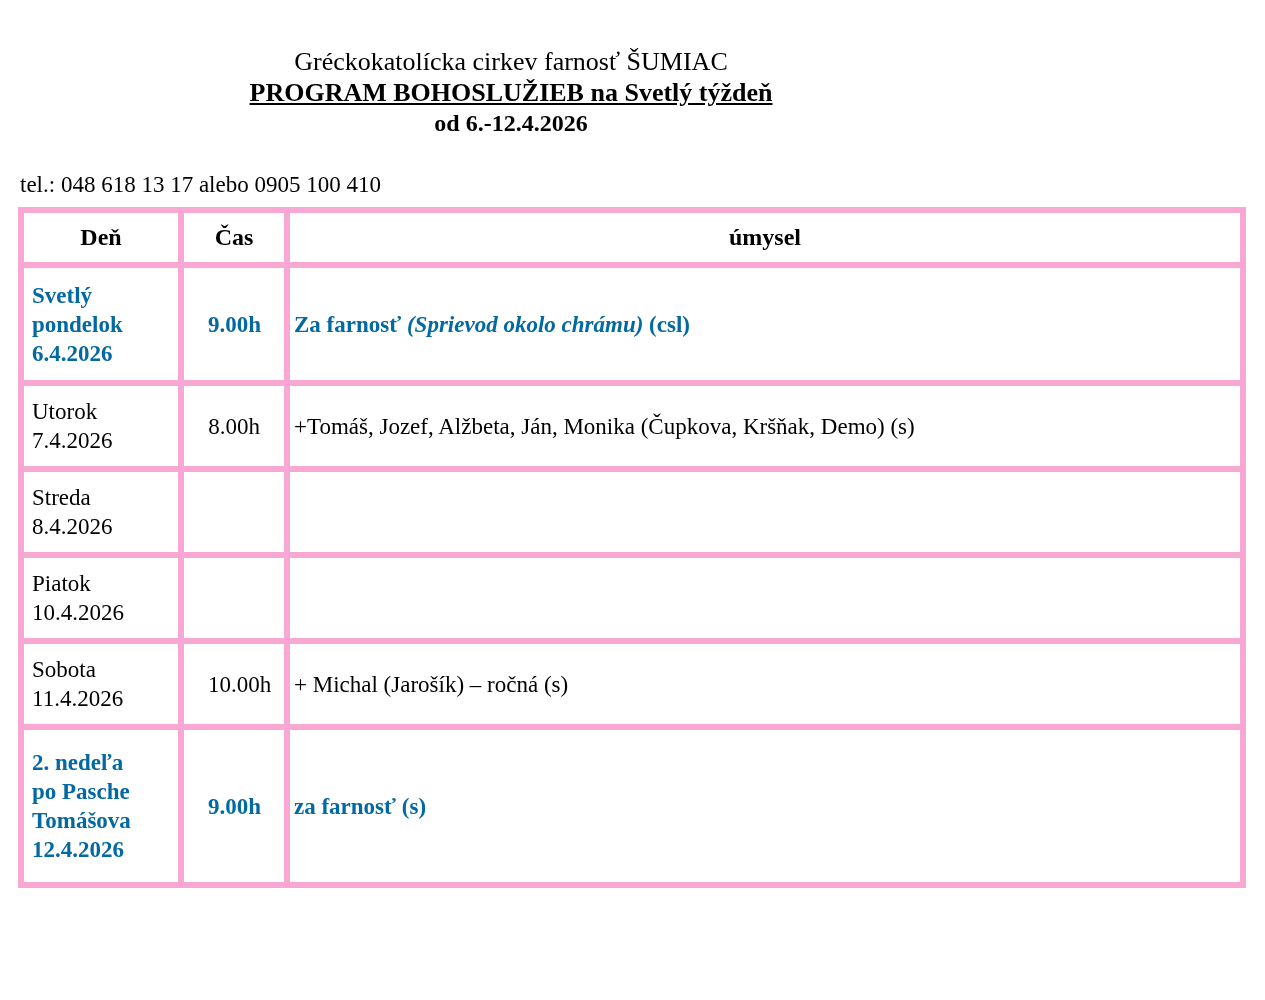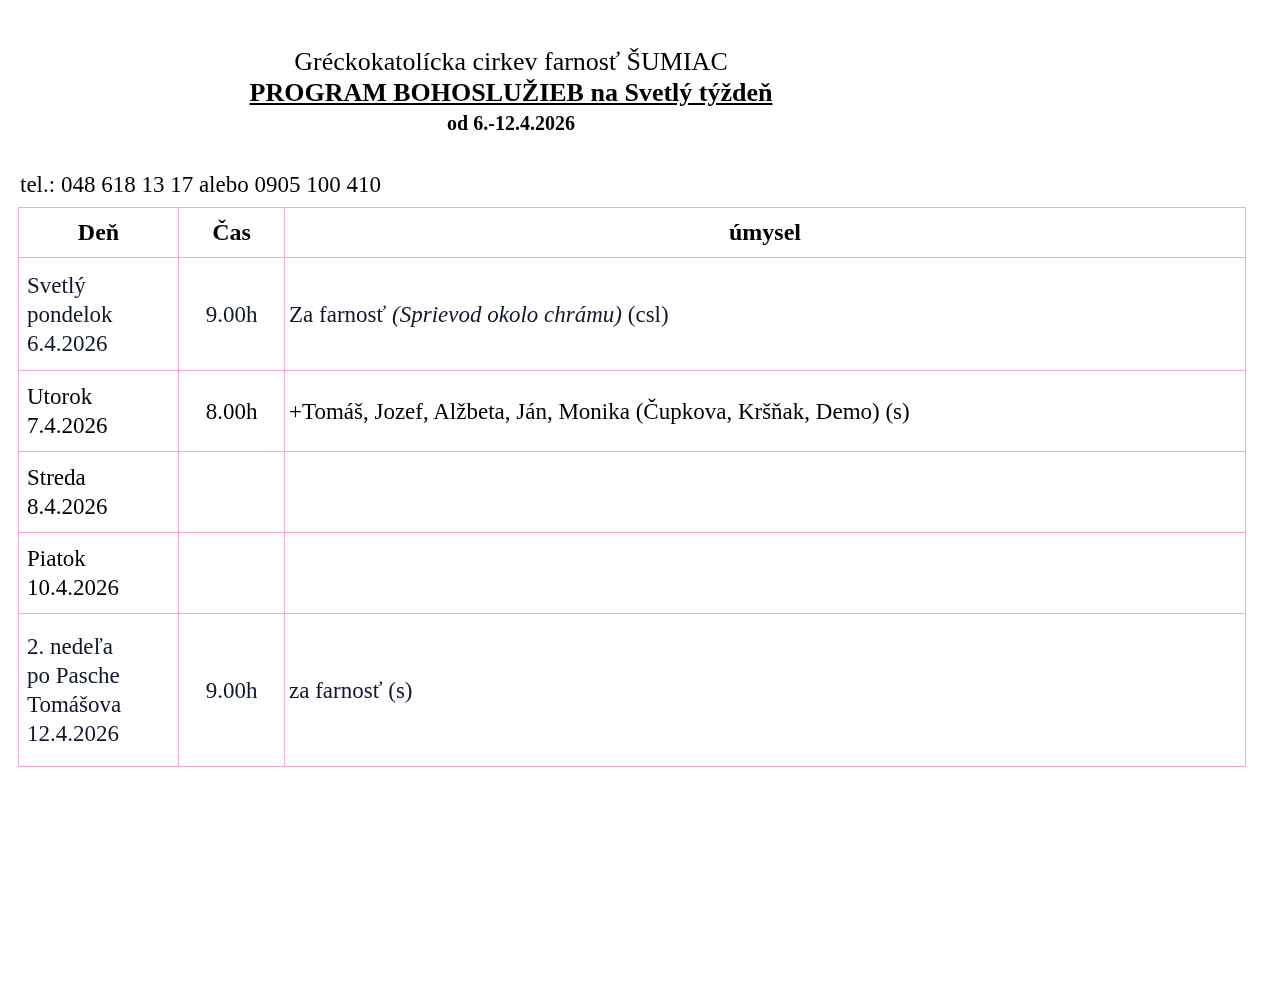--- a/index.html
+++ b/index.html
@@ -27,39 +27,39 @@
     font-size: 26px;
     line-height: 31px;
   }
   .header .line2 {
     font-size: 26px;
     line-height: 31px;
     font-weight: bold;
     text-decoration: underline;
   }
   .header .line3 {
-    font-size: 20px;
+    font-size: 24px;
     line-height: 30px;
     font-weight: bold;
   }
   .contact {
     font-size: 23px;
     line-height: 26px;
     margin-top: 34px;
     margin-bottom: 9px;
     padding-left: 2px;
   }
   table.schedule {
     border-collapse: collapse;
     width: 1228px;
     table-layout: fixed;
   }
   table.schedule th,
   table.schedule td {
-    border: 1px solid #f9a8d4;
+    border: 6px solid #f9a8d4;
     font-size: 23px;
     line-height: 29px;
     vertical-align: middle;
   }
   table.schedule thead th {
     text-align: center;
     font-weight: bold;
     font-size: 24px;
     padding: 10px 4px;
   }
@@ -75,21 +75,21 @@
   td.time {
     padding: 6px 24px;
     text-align: center;
     vertical-align: middle;
   }
   td.intention {
     padding: 6px 4px;
     text-align: left;
     vertical-align: middle;
   }
-  tr.red td { color: #0f172a; }
+  tr.red td { color: #0369a1; font-weight: bold; }
   td.day .d-line { display: block; }
   .ital { font-style: italic; }
   tr.tall-1 td { height: 100px; }
   tr.tall-2 td { height: 68px; }
   tr.tall-3 td { height: 68px; margin-left: 32px; }
   tr.tall-4 td { height: 68px; }
   tr.tall-5 td { height: 68px; }
   tr.tall-6 td { height: 68px; }
   tr.tall-7 td { height: 140px; }
 </style>
@@ -152,20 +152,28 @@
 
       <tr class="tall-5">
         <td class="day">
           <span class="d-line">Piatok</span>
           <span class="d-line">10.4.2026</span>
         </td>
         <td class="time"></td>
         <td class="intention"><span></span><span class="ital"></span><span></span></td>
       </tr>
 
+      <tr class="tall-6">
+        <td class="day">
+          <span class="d-line">Sobota</span>
+          <span class="d-line">11.4.2026</span>
+        </td>
+        <td class="time">10.00h</td>
+        <td class="intention"><span>+ Michal (Jarošík) – ročná (s)</span><span class="ital"></span><span></span></td>
+      </tr>
 
       <tr class="red tall-7">
         <td class="day">
           <span class="d-line">2. nedeľa</span>
           <span class="d-line">po Pasche</span>
           <span class="d-line">Tomášova</span>
           <span class="d-line">12.4.2026</span>
         </td>
         <td class="time">9.00h</td>
         <td class="intention"><span>za farnosť (s)</span><span class="ital"></span><span></span></td>

